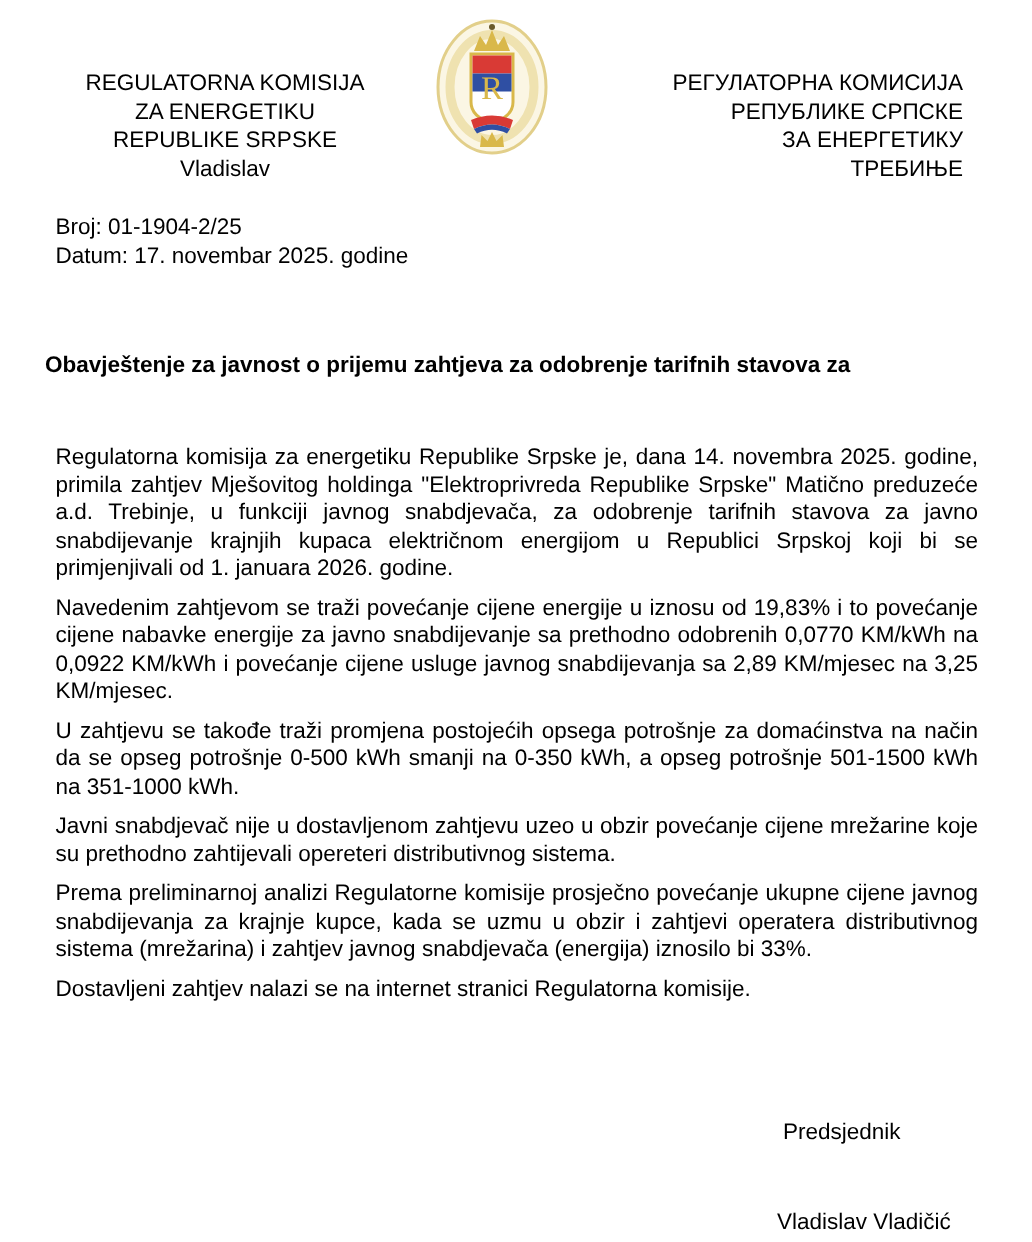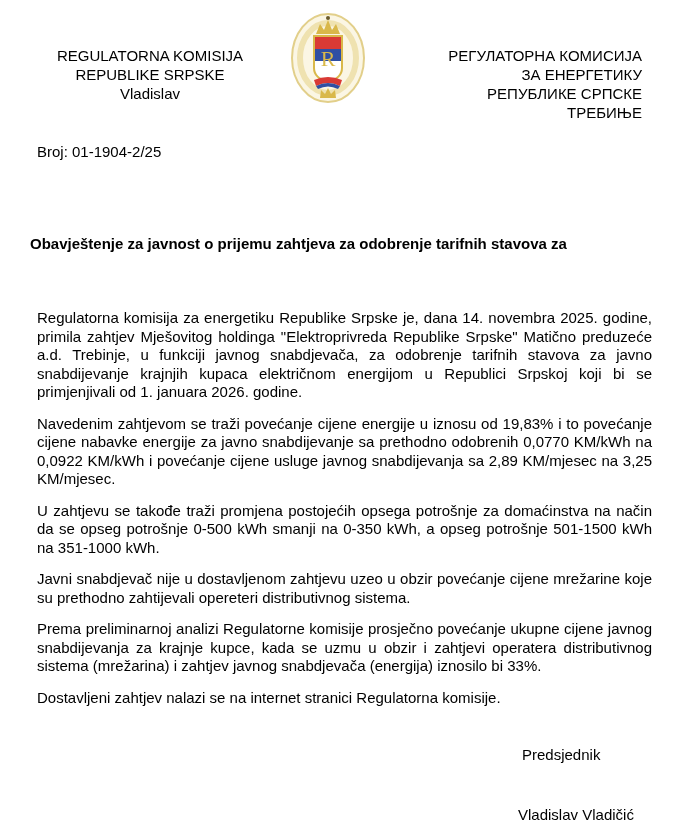--- a/index.html
+++ b/index.html
@@ -21,29 +21,30 @@
       position: absolute; left: 37px; top: 142px; font-size: 15px; line-height: 19px;
     }
     .title {
       position: absolute; left: 30px; width: 628px; top: 234px; text-align: left;
       font-weight: bold; font-size: 15px; line-height: 20px;
     }
     .body-text {
       position: absolute; left: 37px; width: 615px; top: 296px;
       font-size: 15px; line-height: 18.5px;
     }
-    .body-text p { margin: 13px 0 8px 0; text-align: justify; text-align-last: left; }
+    .body-text p { margin: 0 0 8px 0; text-align: justify; text-align-last: left; }
     .sig-title { position: absolute; left: 522px; top: 746px; font-size: 15px; }
     .sig-name { position: absolute; left: 518px; top: 806px; font-size: 15px; }
   </style>
 </head>
 <body>
 
 <div class="hdr hdr-left">
   <div>REGULATORNA KOMISIJA</div>
+  <div>ZA ENERGETIKU</div>
   <div>REPUBLIKE SRPSKE</div>
   <div>Vladislav</div>
 </div>
 
 <div class="emblem">
   <svg width="76" height="92" viewBox="0 0 76 92">
     <ellipse cx="38" cy="46" rx="36" ry="44" fill="#fbf6e4" stroke="#e2cf8a" stroke-width="2"></ellipse>
     <ellipse cx="38" cy="46" rx="28" ry="35" fill="none" stroke="#efe2b0" stroke-width="6"></ellipse>
 
     <path d="M26 22 L30 12 L34 18 L38 8 L42 18 L46 12 L50 22 Z" fill="#d9b84a"></path>
@@ -56,27 +57,28 @@
 
     <path d="M24 68 Q38 62 52 68 L50 74 Q38 68 26 74 Z" fill="#d93a35"></path>
     <path d="M26 74 Q38 68 50 74 L48 77 Q38 72 28 77 Z" fill="#2f4fa3"></path>
 
     <path d="M30 86 L31 78 L35 82 L38 76 L41 82 L45 78 L46 86 Z" fill="#d9b84a"></path>
   </svg>
 </div>
 
 <div class="hdr hdr-right">
   <div>РЕГУЛАТОРНА КОМИСИЈА</div>
+  <div>РЕПУБЛИКЕ СРПСКЕ</div>
   <div>ЗА ЕНЕРГЕТИКУ</div>
-  <div>РЕПУБЛИКЕ СРПСКЕ</div>
   <div>ТРЕБИЊЕ</div>
 </div>
 
 <div class="meta">
   <div>Broj: 01-1904-2/25</div>
+  <div>Datum: 17. novembar 2025. godine</div>
 </div>
 
 <div class="title">
   <div>Obavještenje za javnost o prijemu zahtjeva za odobrenje tarifnih stavova za</div>
 </div>
 
 <div class="body-text">
   <p>Regulatorna komisija za energetiku Republike Srpske je, dana 14. novembra 2025. godine, primila zahtjev Mješovitog holdinga "Elektroprivreda Republike Srpske" Matično preduzeće a.d. Trebinje, u funkciji javnog snabdjevača, za odobrenje tarifnih stavova za javno snabdijevanje krajnjih kupaca električnom energijom u Republici Srpskoj koji bi se primjenjivali od 1. januara 2026. godine.</p>
   <p>Navedenim zahtjevom se traži povećanje cijene energije u iznosu od 19,83% i to povećanje cijene nabavke energije za javno snabdijevanje sa prethodno odobrenih 0,0770 KM/kWh na 0,0922 KM/kWh i povećanje cijene usluge javnog snabdijevanja sa 2,89 KM/mjesec na 3,25 KM/mjesec.</p>
   <p>U zahtjevu se takođe traži promjena postojećih opsega potrošnje za domaćinstva na način da se opseg potrošnje 0-500 kWh smanji na 0-350 kWh, a opseg potrošnje 501-1500 kWh na 351-1000 kWh.</p>

